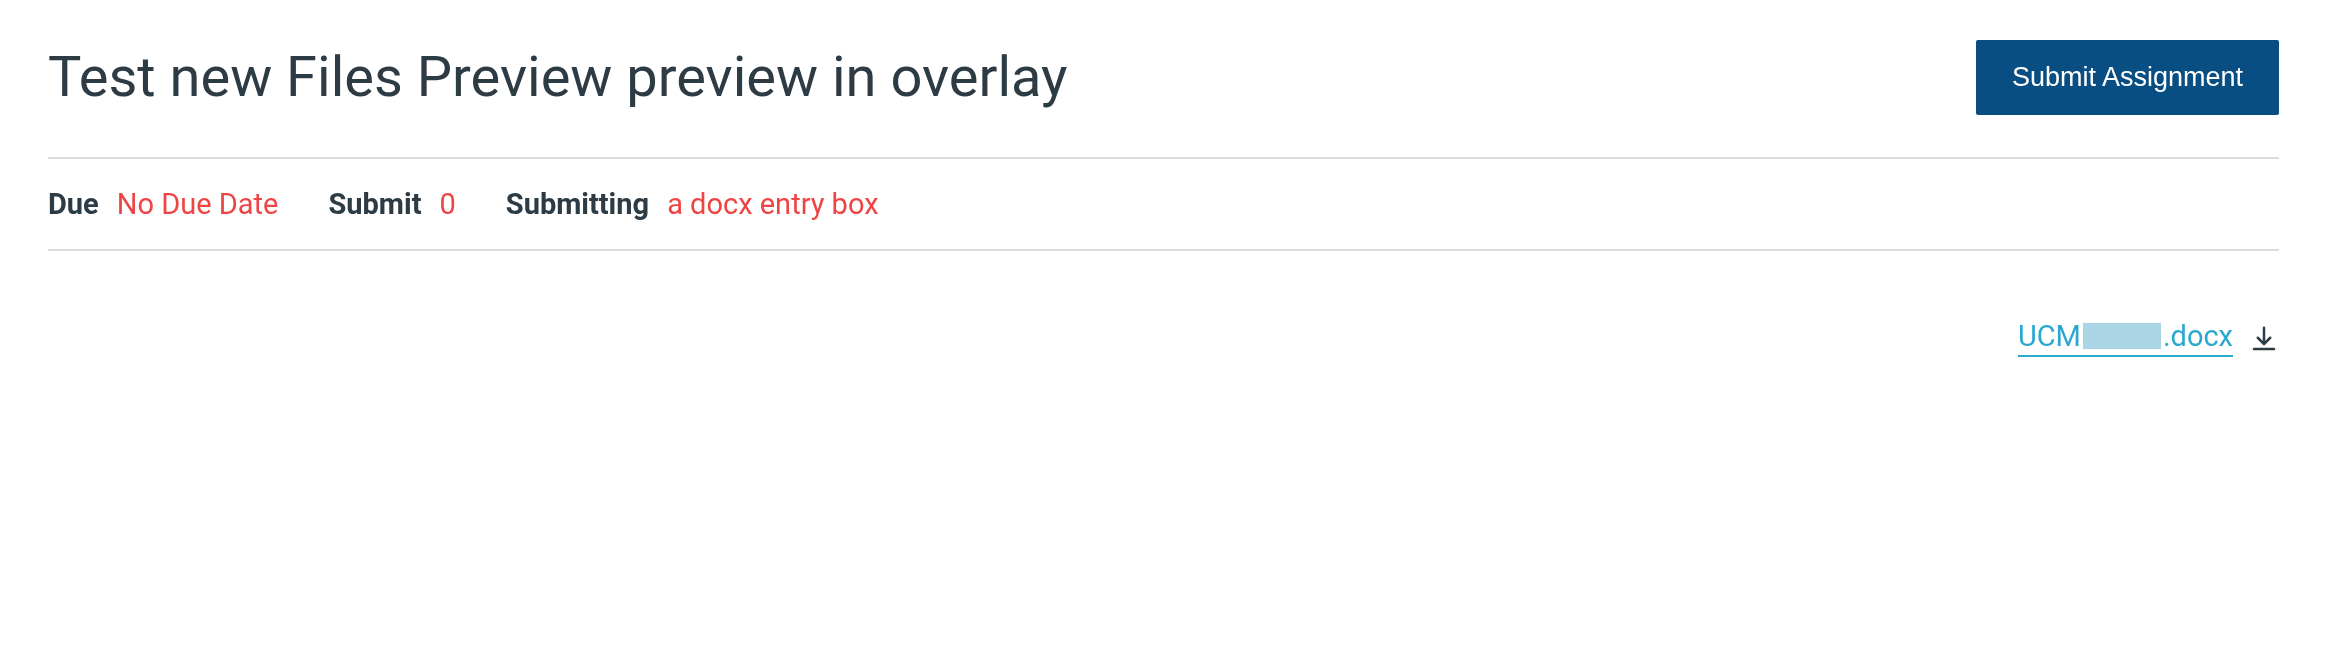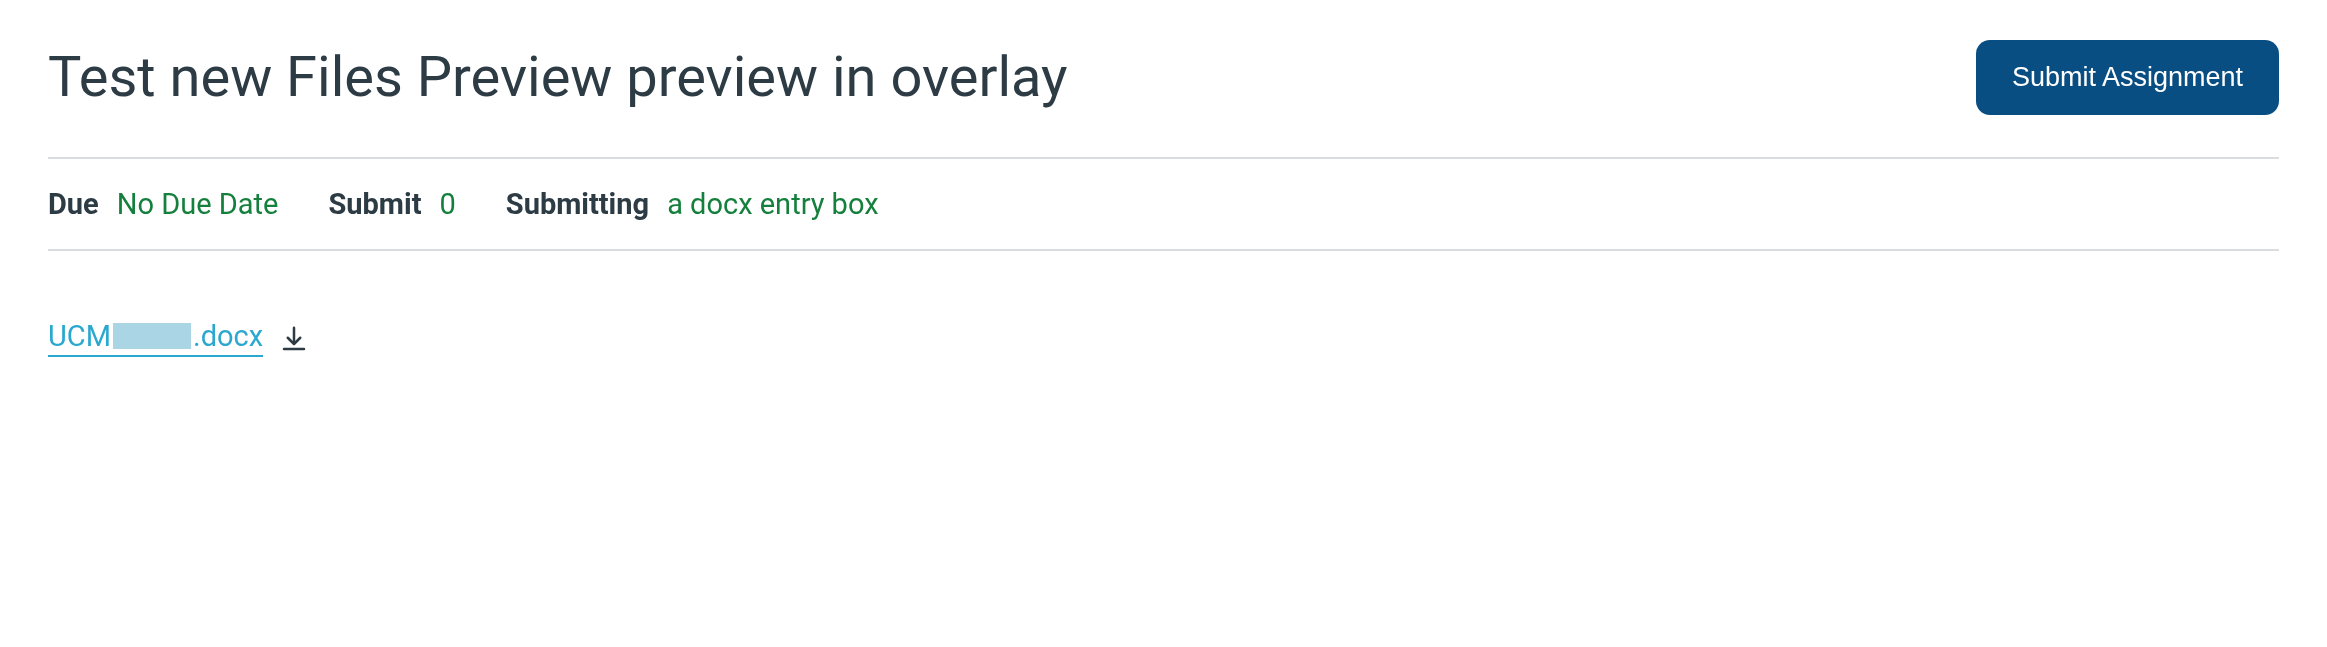--- a/index.html
+++ b/index.html
@@ -29,21 +29,21 @@
       color: #2d3b45;
       line-height: 1.2;
     }
     .submit-btn {
       background: #094e82;
       color: #ffffff;
       border: none;
       font-size: 27px;
       font-weight: 400;
       padding: 24px 36px;
-      border-radius: 14px;
+      border-radius: 2px;
       cursor: pointer;
       line-height: 1;
       margin-left: 28px;
     }
     .meta-bar {
       border-top: 2px solid #d9dde0;
       border-bottom: 2px solid #d9dde0;
       padding: 28px 0;
       display: flex;
       gap: 50px;
@@ -54,30 +54,31 @@
     .meta-item {
       display: flex;
       gap: 18px;
       align-items: center;
     }
     .meta-label {
       font-weight: 700;
     }
     .meta-value {
       font-weight: 400;
-      color: #15803d;
+      color: #ef4444;
     }
     .content-area {
       padding-top: 70px;
     }
     .file-row {
       display: flex;
       align-items: center;
       gap: 16px;
       font-size: 29px;
+      justify-content: flex-end;
     }
     .file-link {
       color: #2ba8cf;
       text-decoration: none;
       border-bottom: 2px solid #2ba8cf;
       padding-bottom: 2px;
       line-height: 1.1;
     }
     .file-link .redacted {
       display: inline-block;

